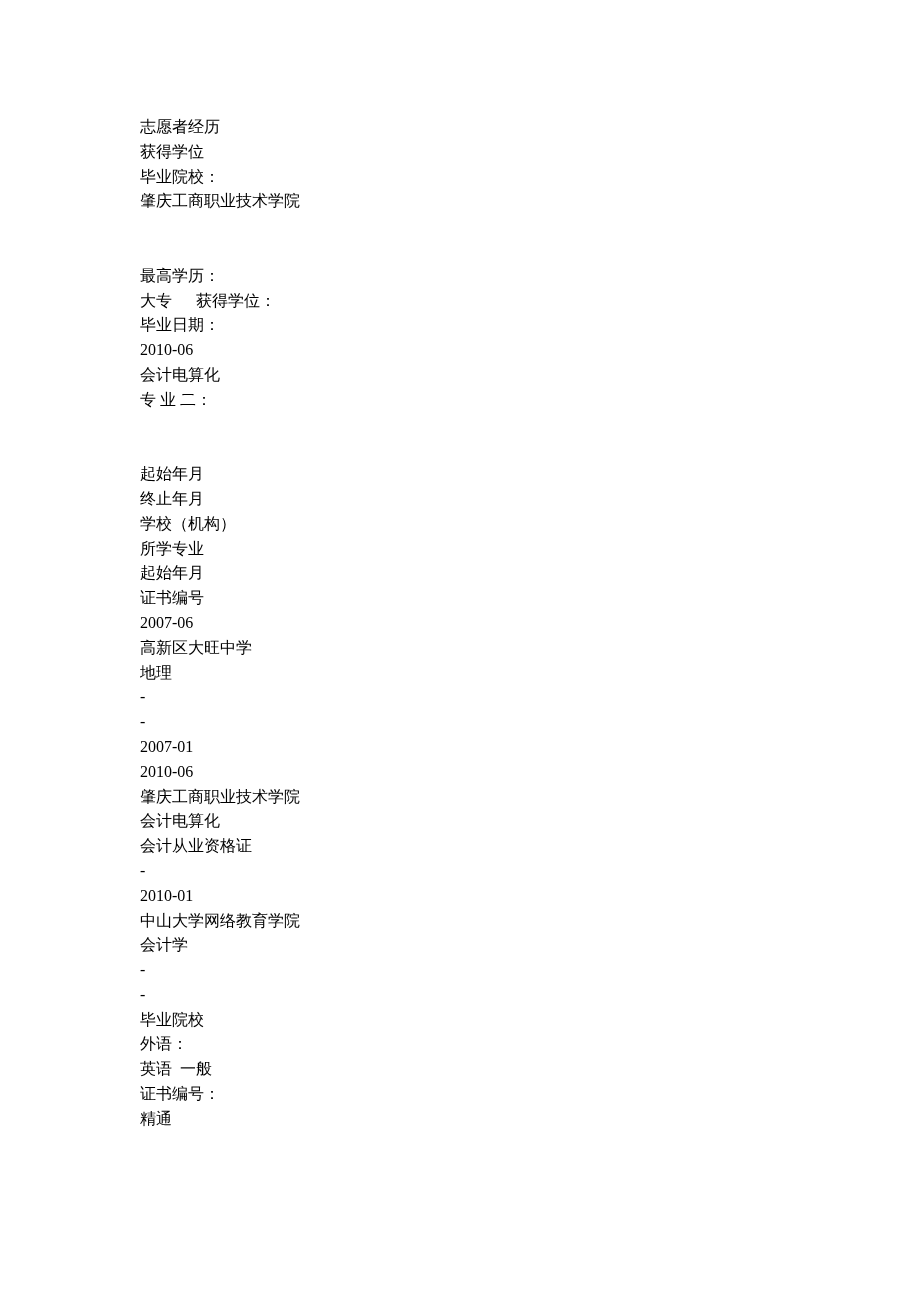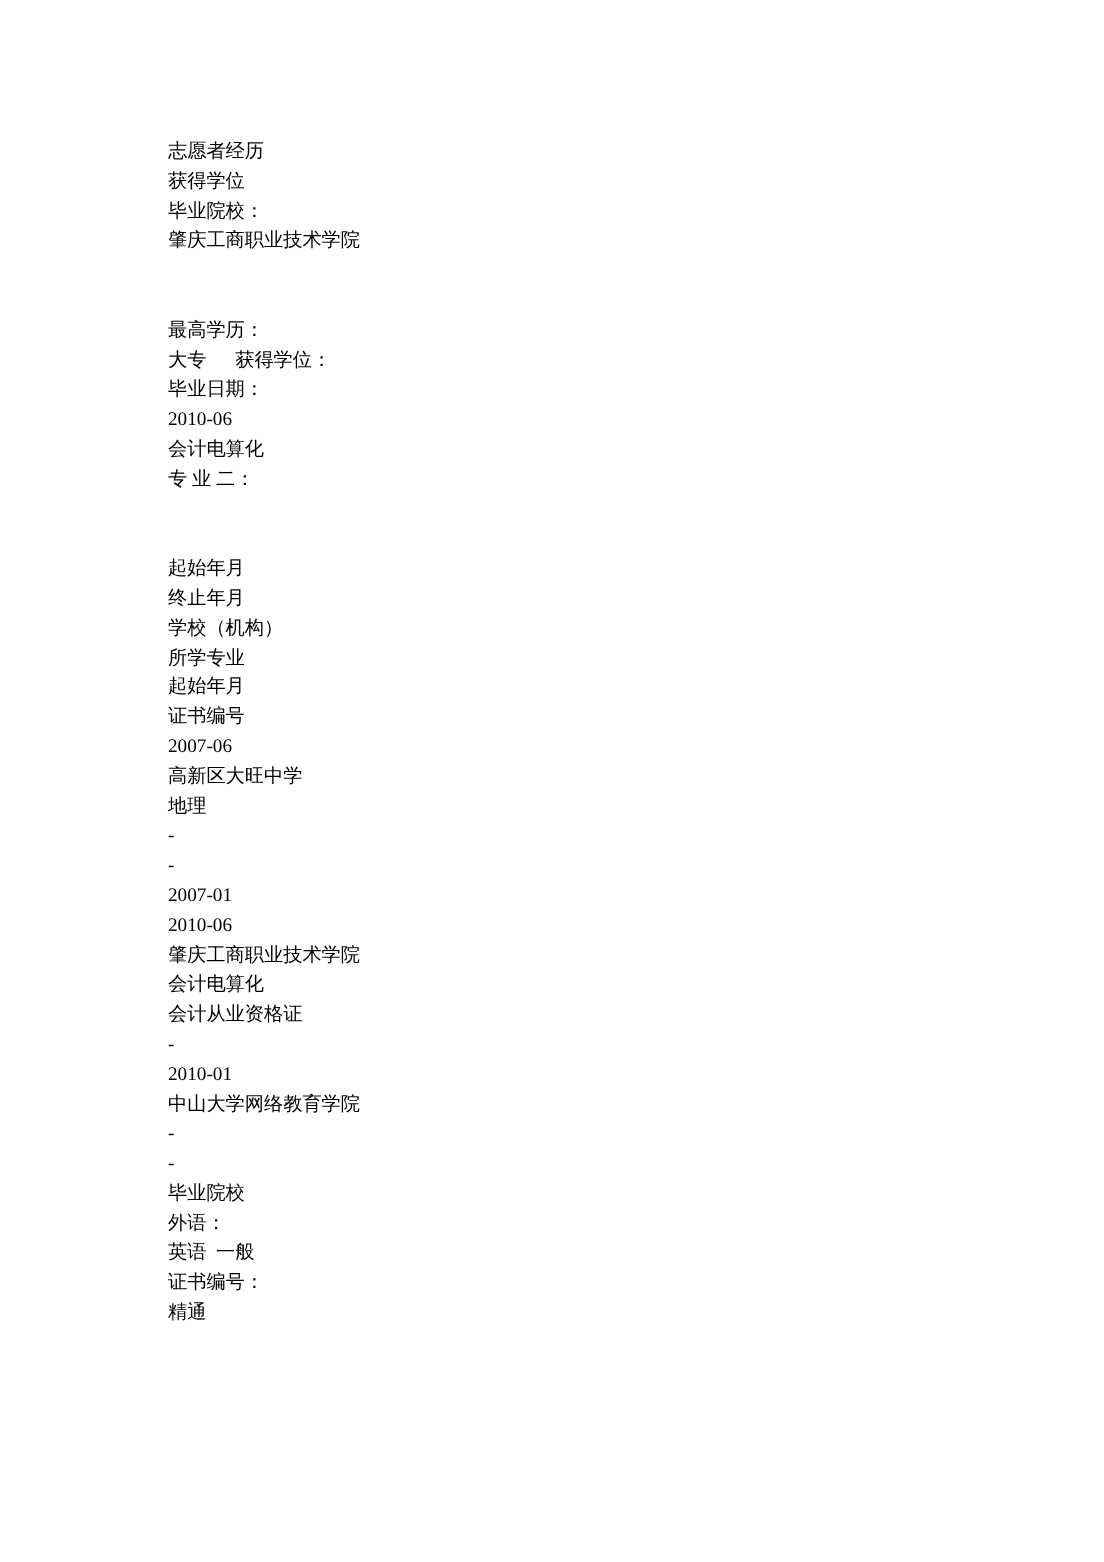--- a/index.html
+++ b/index.html
@@ -54,20 +54,21 @@
   <span class="line">-</span>
   <span class="line">-</span>
   <span class="line">2007-01</span>
   <span class="line">2010-06</span>
   <span class="line">肇庆工商职业技术学院</span>
   <span class="line">会计电算化</span>
   <span class="line">会计从业资格证</span>
   <span class="line">-</span>
   <span class="line">2010-01</span>
   <span class="line">中山大学网络教育学院</span>
+  <span class="line">会计学</span>
   <span class="line">-</span>
   <span class="line">-</span>
   <span class="line">毕业院校</span>
   <span class="line">外语：</span>
   <span class="line">英语  一般</span>
   <span class="line">证书编号：</span>
   <span class="line">精通</span>
 </div>
 
 </body></html>

